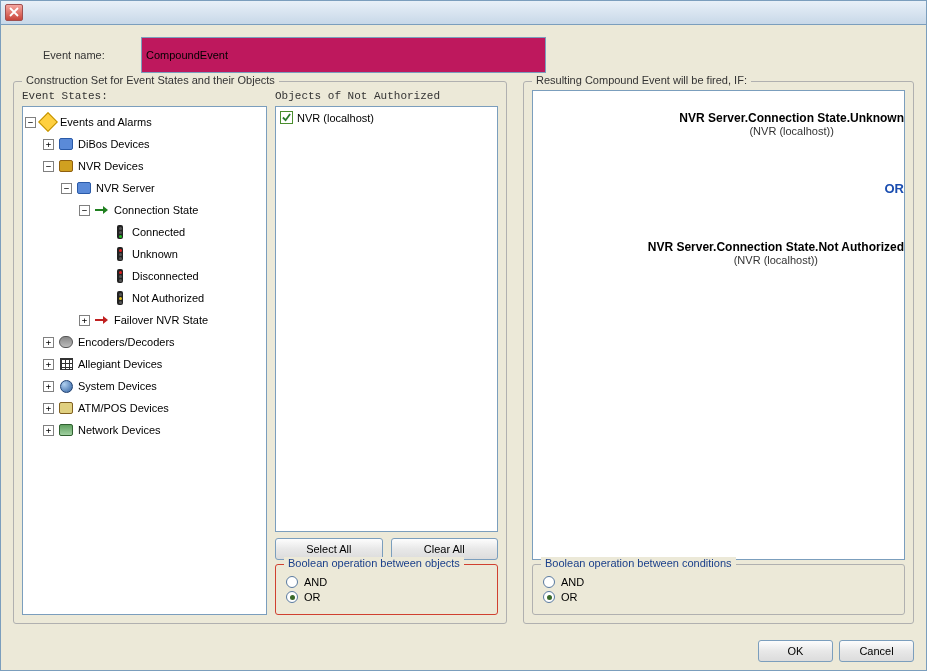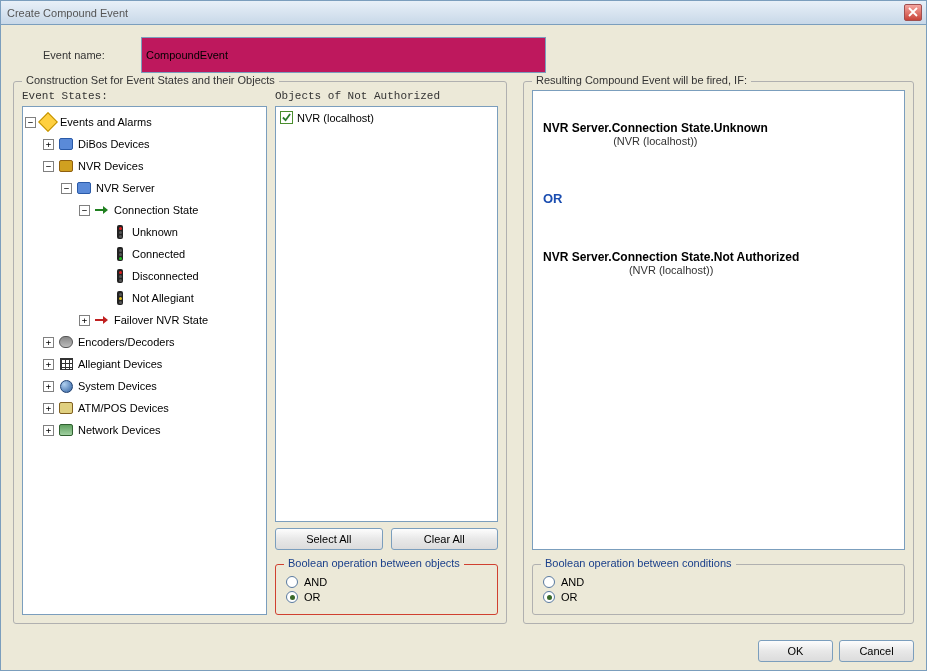--- a/index.html
+++ b/index.html
@@ -42,29 +42,29 @@
 .tree-label { color:#000; }
 
 .obj-panel { flex:1; border:1px solid #7b9ebd; background:#fff; padding:4px; }
 .obj-item { display:flex; align-items:center; gap:4px; }
 .obj-check { width:13px; height:13px; border:1px solid #4a8d2d; background:#fff; display:inline-flex; align-items:center; justify-content:center; }
 .obj-check svg { width:9px; height:9px; }
 
 .btn-row { display:flex; gap:8px; margin-top:6px; }
 .btn { flex:1; height:22px; border:1px solid #7b9ebd; background:linear-gradient(to bottom,#fdfdfd,#e8e8e8,#dcdcdc); border-radius:3px; cursor:pointer; text-align:center; line-height:20px; color:#000;}
 
-.fieldset { border:1px solid #b0b0b0; border-radius:3px; padding:8px 10px 8px 10px; margin-top:14px; position:relative; }
+.fieldset { border:1px solid #b0b0b0; border-radius:3px; padding:8px 10px 8px 10px; margin-top:4px; position:relative; }
 .fieldset.red { border:1px solid #d04030; }
 .fieldset-legend { position:absolute; top:-8px; left:8px; background:#ece9d8; padding:0 4px; color:#1a3f8a; }
 
 .radio-row { display:flex; align-items:center; gap:6px; margin:3px 0; cursor:pointer; }
 .radio { width:12px; height:12px; border:1px solid #5a7aa0; border-radius:50%; background:#fff; display:inline-flex; align-items:center; justify-content:center; }
 .radio.checked::after { content:""; display:block; width:5px; height:5px; background:#3a6a2a; border-radius:50%; }
 
-.result-panel { flex:1; border:1px solid #7b9ebd; background:#fff; padding:10px; display:flex; flex-direction:column; align-items:flex-start; }
+.result-panel { flex:1; border:1px solid #7b9ebd; background:#fff; display:flex; flex-direction:column; align-items:flex-end; }
 .cond-block { text-align:center; margin:20px 0; }
 .cond-title { font-weight:bold; color:#000; font-size:12px; }
 .cond-sub { color:#333; }
 .cond-or { color:#1a4db0; font-weight:bold; font-size:13px; margin:24px 0; }
 
 .bottom-buttons { display:flex; justify-content:flex-end; gap:6px; padding-top:8px; }
 .bottom-buttons .btn { flex:0 0 75px; }
 
 
 .ico-warning { width:14px; height:14px; background:#ffd040; border:1px solid #c09000; transform:rotate(45deg); }
@@ -82,21 +82,20 @@
 .ico-grid { width:13px; height:12px; background:#fff; border:1px solid #333; background-image:linear-gradient(#333 1px, transparent 1px),linear-gradient(90deg,#333 1px,transparent 1px); background-size:4px 4px;}
 .ico-globe { width:13px; height:13px; border-radius:50%; background:radial-gradient(circle at 30% 30%, #b0d0f0, #3060a0); border:1px solid #204070;}
 .ico-atm { width:14px; height:12px; background:#e0d080; border:1px solid #806020; border-radius:2px;}
 .ico-net { width:14px; height:12px; background:linear-gradient(#60a060,#a0d0a0); border:1px solid #306030; border-radius:2px;}
 </style>
 </head>
 <body>
 
 <div class="window">
   <div class="titlebar">
-    <span class="titlebar-text">Create Compound Event</span>
     <div class="close-btn">
       <span>
         <svg viewBox="0 0 10 10">
             <path d="M1 1 L9 9 M9 1 L1 9" stroke="#fff" stroke-width="1.8"></path>
           </svg>
       </span>
     </div>
   </div>
   <div class="content">
     <div class="row-event-name">
@@ -154,71 +153,71 @@
                   <span class="tree-label">Connection State</span>
                 </div>
               <div class="tree-item">
                   <span class="tree-indent"></span>
                   <span class="tree-indent"></span>
                   <span class="tree-indent"></span>
                   <span class="tree-indent"></span>
                   <span class="tree-spacer"></span>
                   <span class="tree-icon">
                     <span class="ico-traffic">
-                      <span class="r"></span>
-                      <span></span>
-                      <span></span>
-                    </span>
-                  </span>
-                  <span class="tree-label">Unknown</span>
-                </div>
-              <div class="tree-item">
-                  <span class="tree-indent"></span>
-                  <span class="tree-indent"></span>
-                  <span class="tree-indent"></span>
-                  <span class="tree-indent"></span>
-                  <span class="tree-spacer"></span>
-                  <span class="tree-icon">
-                    <span class="ico-traffic">
                       <span></span>
                       <span></span>
                       <span class="g"></span>
                     </span>
                   </span>
                   <span class="tree-label">Connected</span>
                 </div>
               <div class="tree-item">
                   <span class="tree-indent"></span>
                   <span class="tree-indent"></span>
                   <span class="tree-indent"></span>
                   <span class="tree-indent"></span>
                   <span class="tree-spacer"></span>
                   <span class="tree-icon">
                     <span class="ico-traffic">
                       <span class="r"></span>
                       <span></span>
                       <span></span>
                     </span>
                   </span>
+                  <span class="tree-label">Unknown</span>
+                </div>
+              <div class="tree-item">
+                  <span class="tree-indent"></span>
+                  <span class="tree-indent"></span>
+                  <span class="tree-indent"></span>
+                  <span class="tree-indent"></span>
+                  <span class="tree-spacer"></span>
+                  <span class="tree-icon">
+                    <span class="ico-traffic">
+                      <span class="r"></span>
+                      <span></span>
+                      <span></span>
+                    </span>
+                  </span>
                   <span class="tree-label">Disconnected</span>
                 </div>
               <div class="tree-item">
                   <span class="tree-indent"></span>
                   <span class="tree-indent"></span>
                   <span class="tree-indent"></span>
                   <span class="tree-indent"></span>
                   <span class="tree-spacer"></span>
                   <span class="tree-icon">
                     <span class="ico-traffic">
                       <span></span>
                       <span class="y"></span>
                       <span></span>
                     </span>
                   </span>
-                  <span class="tree-label">Not Allegiant</span>
+                  <span class="tree-label">Not Authorized</span>
                 </div>
               <div class="tree-item">
                   <span class="tree-indent"></span>
                   <span class="tree-indent"></span>
                   <span class="tree-indent"></span>
                   <span class="tree-toggle">+</span>
                   <span class="tree-icon">
                     <span class="ico-arrow red"></span>
                   </span>
                   <span class="tree-label">Failover NVR State</span>

